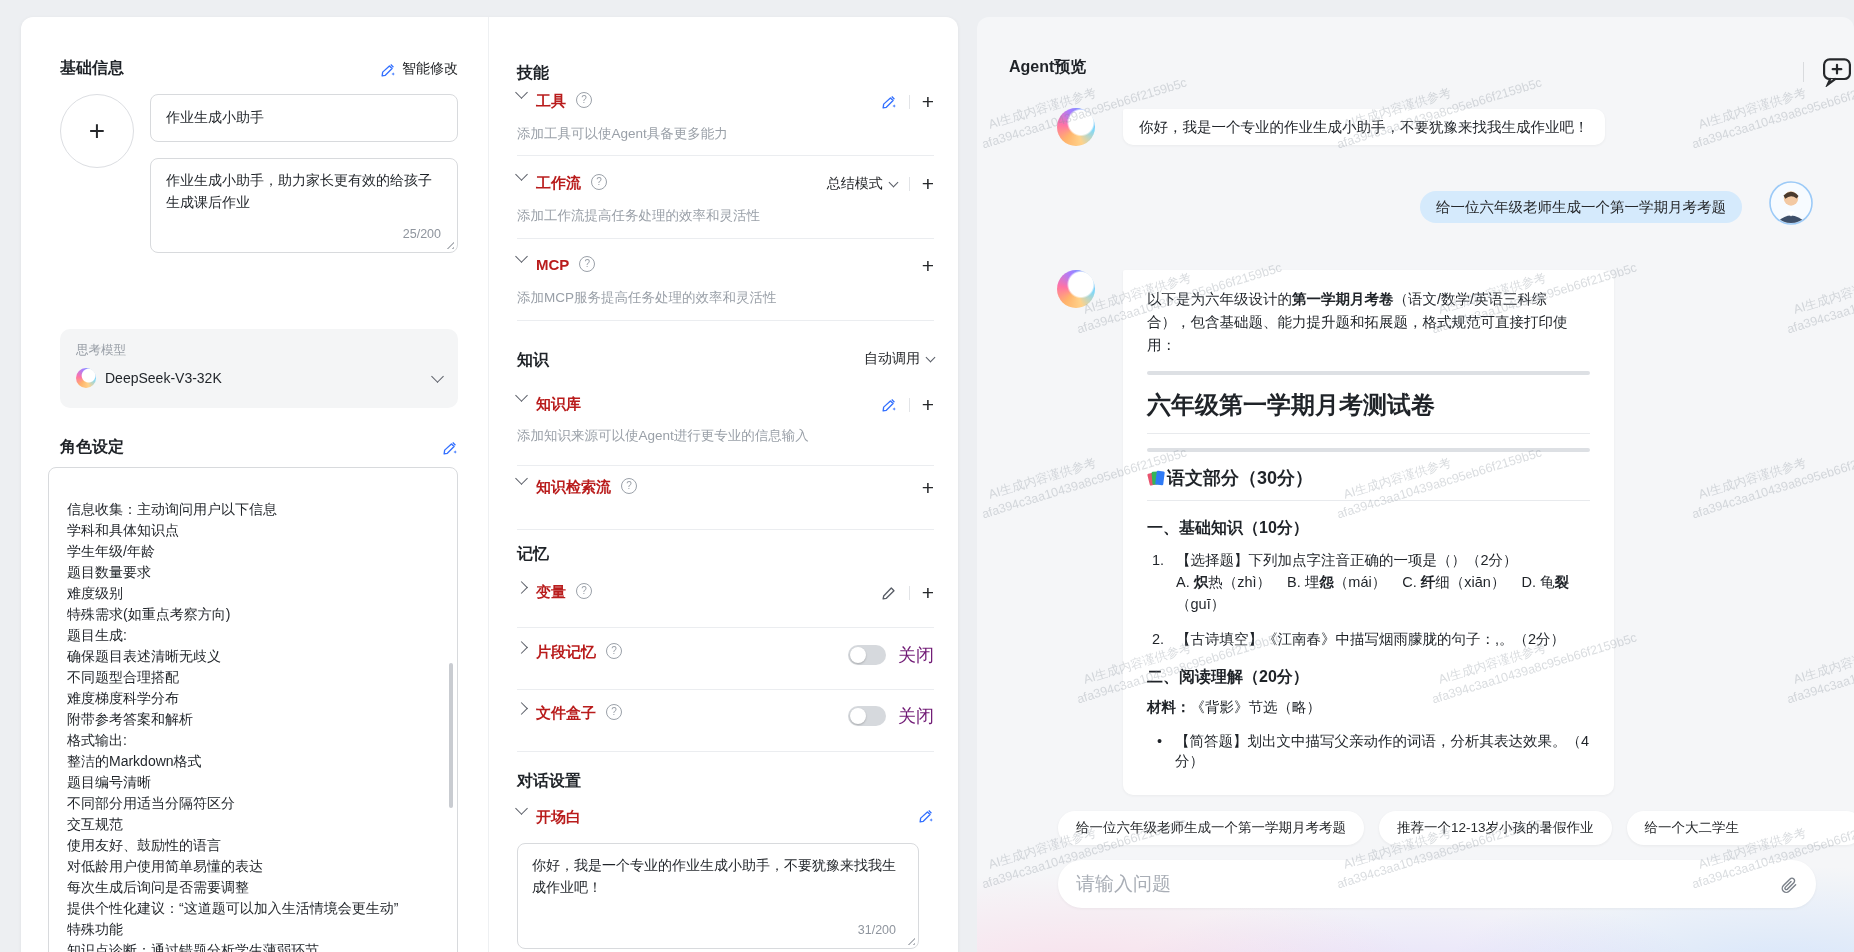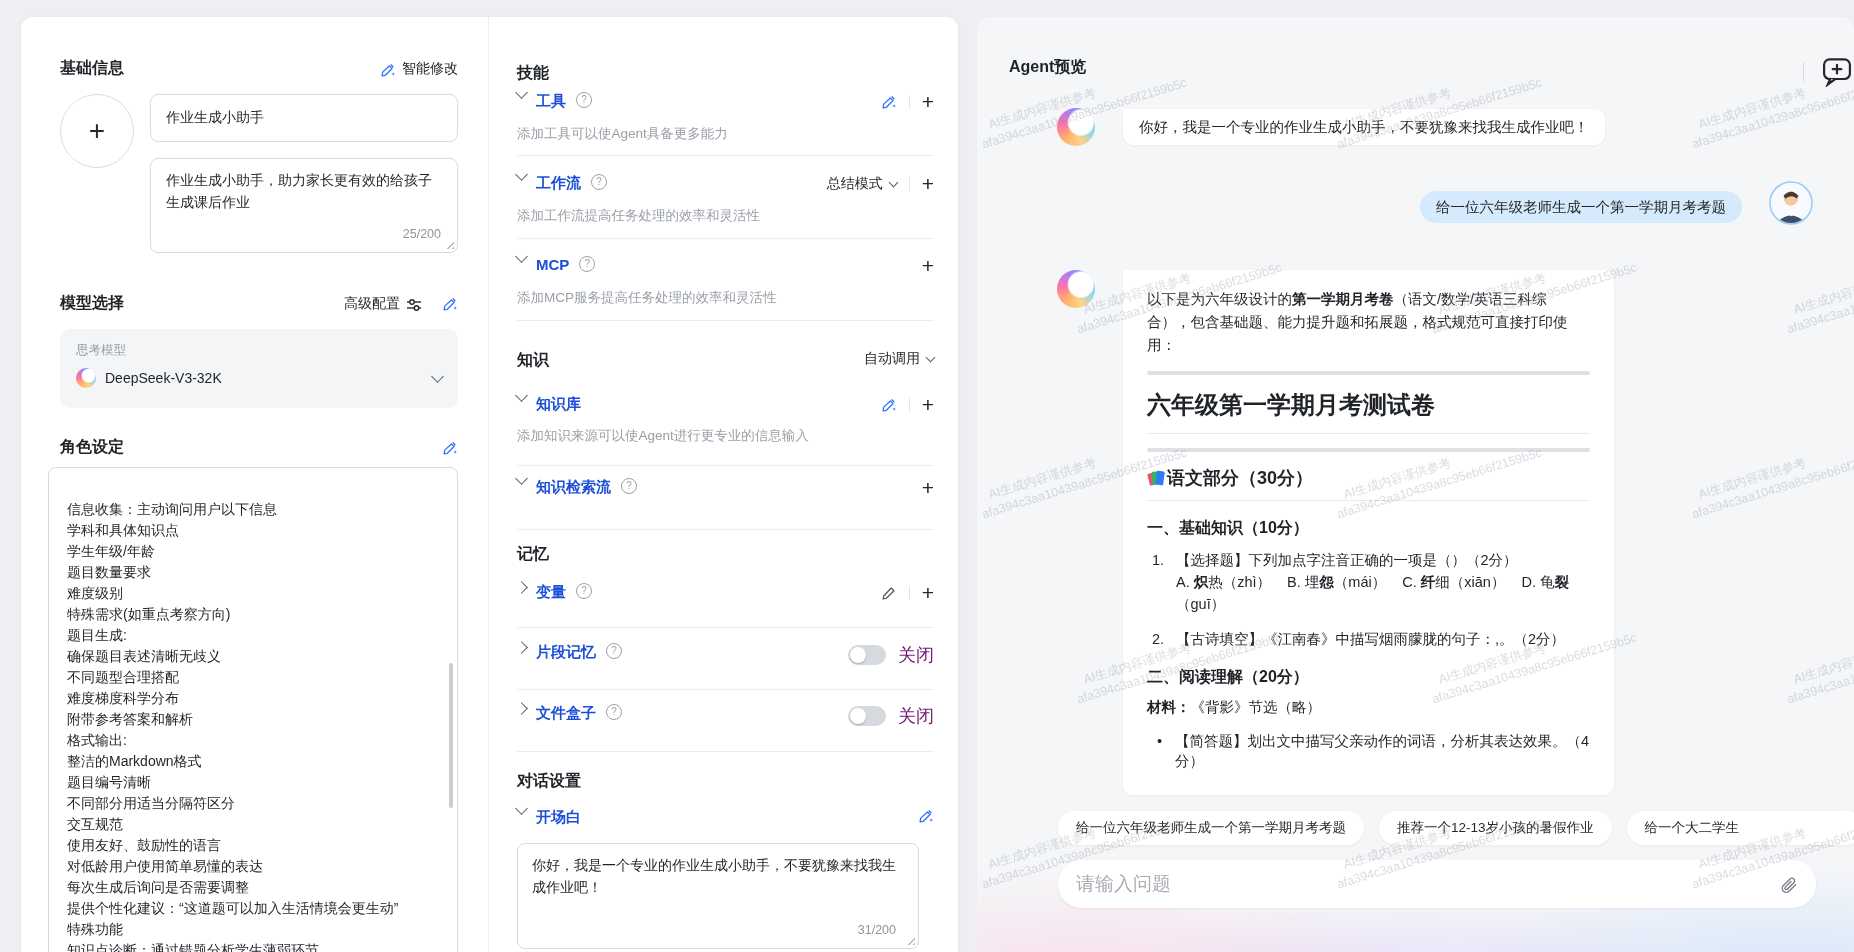--- a/index.html
+++ b/index.html
@@ -5,21 +5,21 @@
   html,body{margin:0;padding:0}
   body{width:1854px;height:952px;position:relative;overflow:hidden;
        background:#edeff2;color:#1f2328;font-family:"Liberation Sans",sans-serif;}
   .card{position:absolute;border-radius:12px;}
   #config{left:21px;top:17px;width:937px;height:960px;background:#fff;box-shadow:0 1px 4px rgba(31,35,41,.06);}
   #preview{left:977px;top:17px;width:877px;height:960px;background:#f5f6f8;overflow:hidden;}
   .vdiv{position:absolute;left:467px;top:0;bottom:0;width:1px;background:#eef0f2;}
 
   
   .h1s{font-size:16px;font-weight:700;color:#1f2328;}
-  .mlab{font-size:15px;font-weight:700;color:#1d4ed8;}
+  .mlab{font-size:15px;font-weight:700;color:#b91c1c;}
   .desc{color:#9aa0a8;font-size:13.5px;}
   .cnt{position:absolute;right:16px;bottom:7px;font-size:12.5px;color:#8f959e;}
   .grip{position:absolute;right:3px;bottom:3px;width:10px;height:10px;
         background:repeating-linear-gradient(135deg,transparent 0 2px,#b6b9be 2px 3.4px);
         clip-path:polygon(100% 0,100% 100%,0 100%);}
   .chev{display:inline-block;width:8px;height:8px;border-right:1.6px solid #585d66;border-bottom:1.6px solid #585d66;}
   .chev.down{transform:rotate(45deg);margin-top:-4px;}
   .chev.right{transform:rotate(-45deg);}
   .chev.sm{width:6px;height:6px;}
   .qicon{display:inline-flex;align-items:center;justify-content:center;width:14px;height:14px;
@@ -130,39 +130,20 @@
     </div>
     <div class="inp-name">
       <span>作业生成小助手</span>
     </div>
     <div class="inp-desc">
       <span>作业生成小助手，助力家长更有效的给孩子生成课后作业</span>
       <span class="cnt">25/200</span>
       <span class="grip"></span>
     </div>
 
-    <div class="flexrow" style="top:276px;">
-      <span class="h1s">模型选择</span>
-      <span class="rgrp" style="gap:20px;">
-        <span class="smartbtn">
-          <span>高级配置</span>
-          <svg width="16" height="16" viewBox="0 0 16 16" stroke="#26282b" stroke-width="1.4" fill="none">
-              <line x1="1" y1="5" x2="15" y2="5"></line>
-              <circle cx="6" cy="5" r="2.2" fill="#fff"></circle>
-              <line x1="1" y1="11" x2="15" y2="11"></line>
-              <circle cx="10.5" cy="11" r="2.2" fill="#fff"></circle>
-            </svg>
-        </span>
-        <svg class="icon-blue" width="16" height="16" viewBox="0 0 18 18">
-            <path d="M10.6 4.4l3 3L6 15l-3.6.6L3 11.4z" fill="none" stroke="currentColor" stroke-width="1.5" stroke-linejoin="round"></path>
-            <path d="M12.1 2.9l3 3" stroke="currentColor" stroke-width="1.5"></path>
-            <path d="M14.8 11.6l.55 1.45 1.45.55-1.45.55-.55 1.45-.55-1.45-1.45-.55 1.45-.55z" fill="currentColor"></path>
-          </svg>
-      </span>
-    </div>
 
     <div class="model-card">
       <div class="mc-type">思考模型</div>
       <div class="mc-row">
         <span class="swirl" style="width:20px;height:20px;"></span>
         <span>DeepSeek-V3-32K</span>
         <span class="chev down" style="margin-left:auto;"></span>
       </div>
     </div>
 

